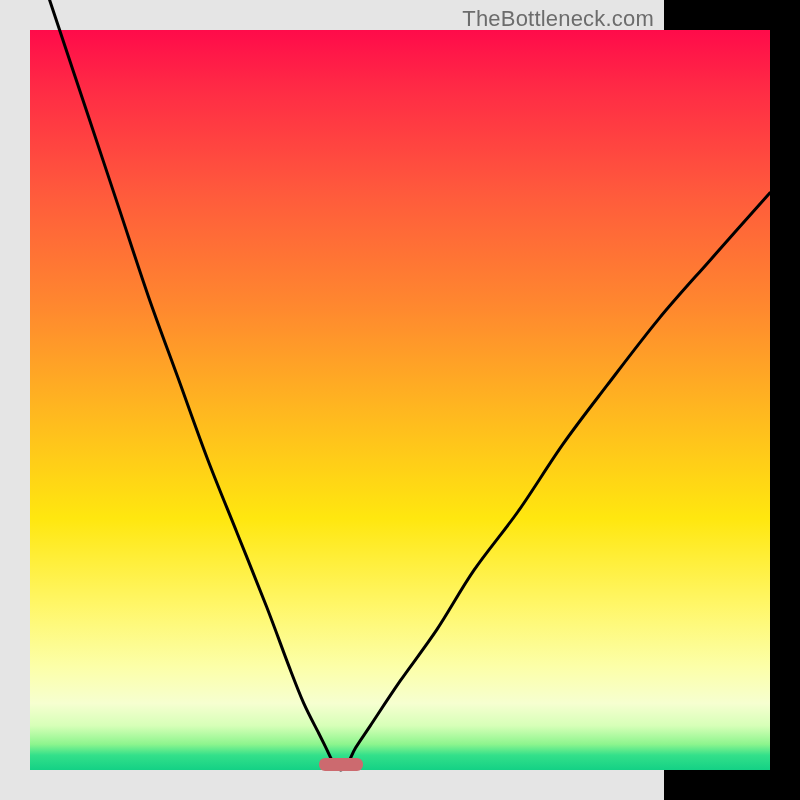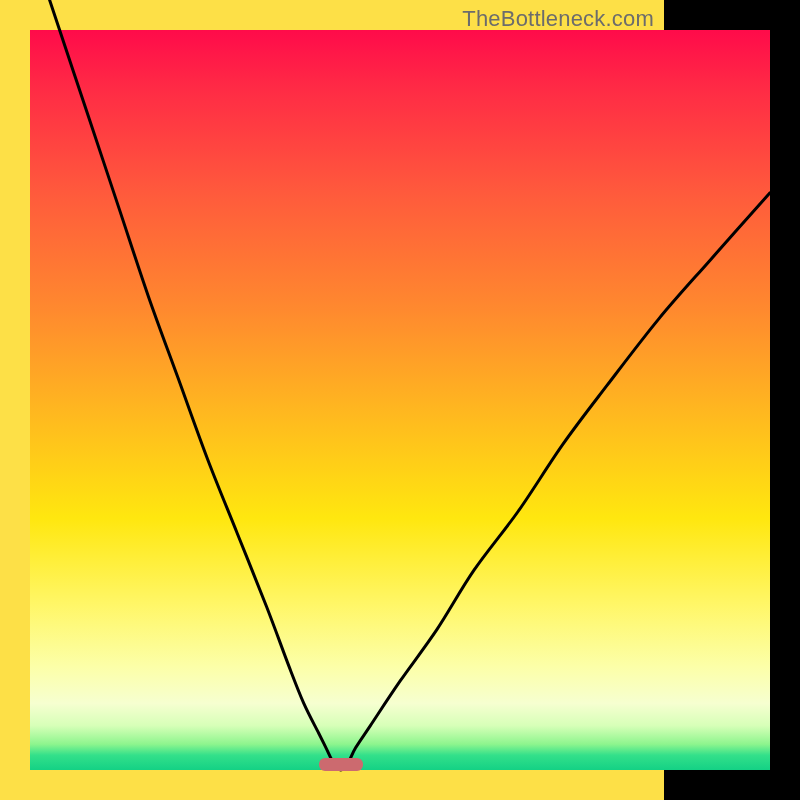--- a/index.html
+++ b/index.html
@@ -10,21 +10,21 @@
     background: #000;
     overflow: hidden;
     font-family: Arial, Helvetica, sans-serif;
   }
   .frame {
     position: absolute;
     left: 0;
     top: 0;
     width: 664px;
     height: 800px;
-    background: #fde047;
+    background: #e5e5e5;
   }
   .plot {
     position: absolute;
     left: 30px;
     top: 30px;
     width: 740px;
     height: 740px;
     
     background: linear-gradient(
       to bottom,

